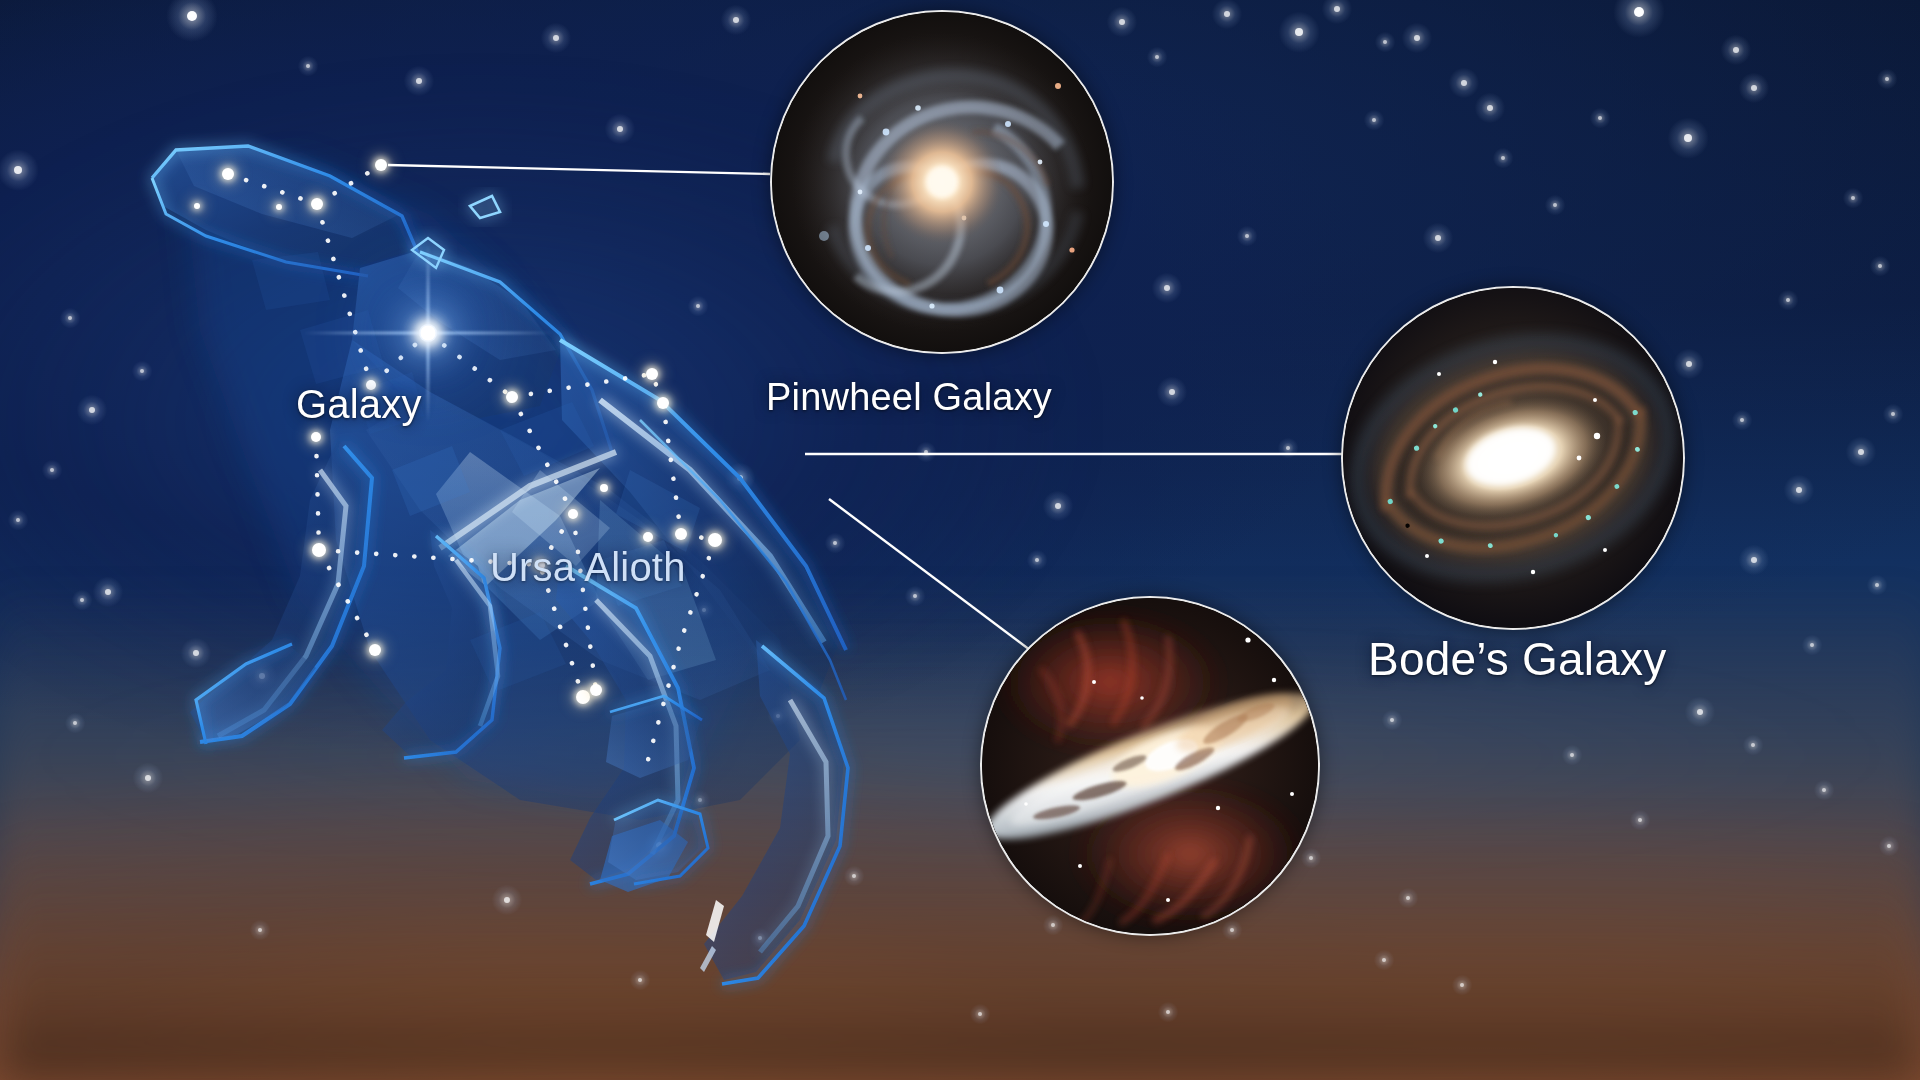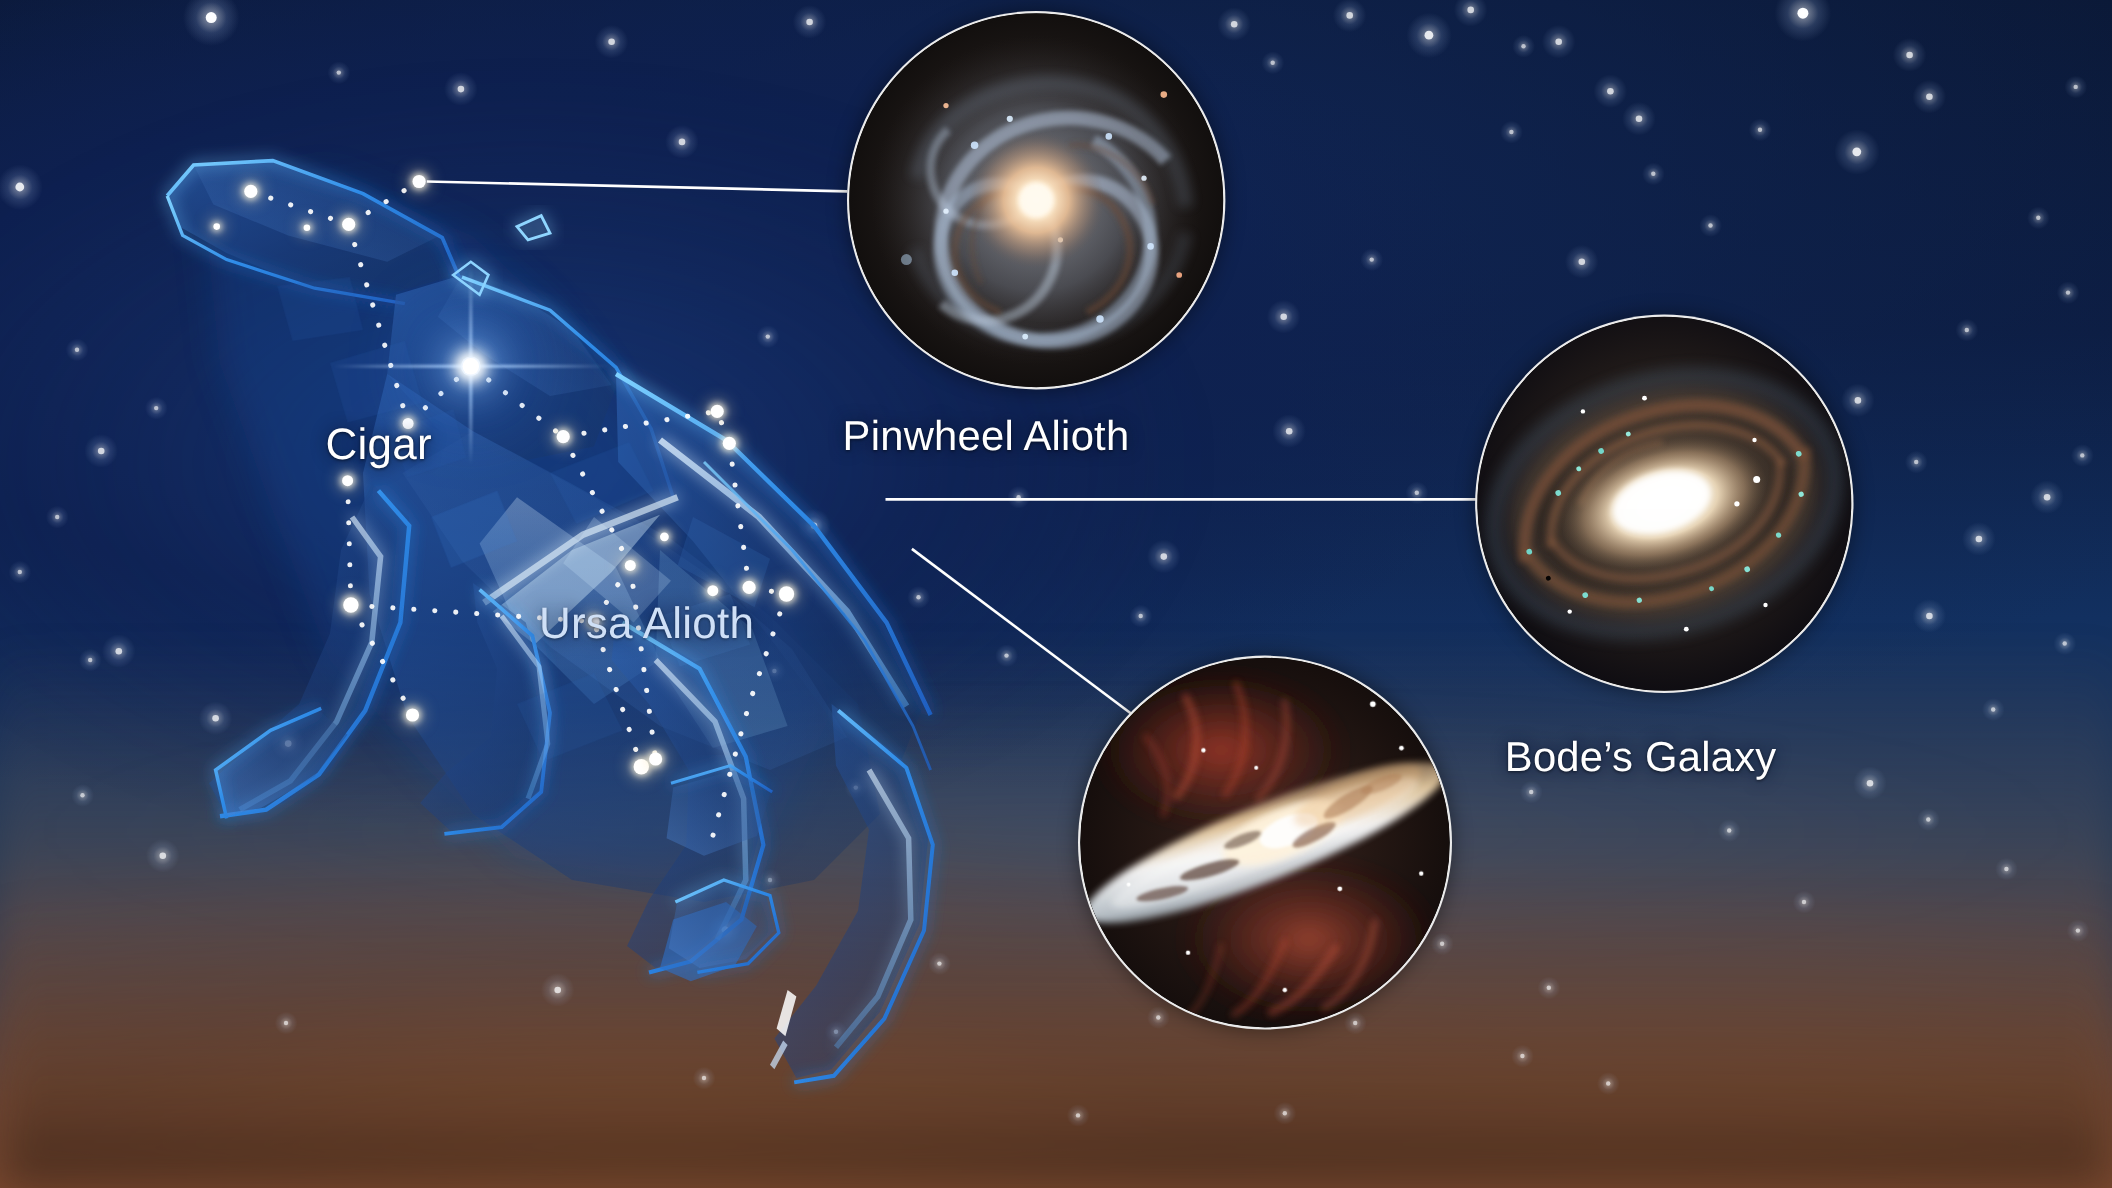--- a/index.html
+++ b/index.html
@@ -446,21 +446,21 @@
           <circle cx="300" cy="238" r="2.6" fill="#ffb28a"></circle>
           <circle cx="286" cy="74" r="3" fill="#ffbd92"></circle>
           <circle cx="88" cy="84" r="2.4" fill="#ffc49c"></circle>
         </g>
 
         <circle cx="170" cy="170" r="62" fill="url(#pwCore)"></circle>
         <circle cx="170" cy="170" r="16" fill="#fffaf0" opacity=".95" filter="url(#pwB)"></circle>
       </svg>
     </div>
   </div>
-  <div class="label label-white" style="left:766px;top:376px;font-size:38px;">Pinwheel Alioth</div>
+  <div class="label label-white" style="left:766px;top:376px;font-size:38px;">Pinwheel Galaxy</div>
 
   <div class="callout" style="left:1341px;top:286px;width:340px;height:340px;">
     <div class="inner">
       <svg viewBox="0 0 340 340" width="340" height="340">
         <defs>
           <radialGradient id="bdBg" cx="50%" cy="48%" r="52%">
             <stop offset="0%" stop-color="#3e3129"></stop>
             <stop offset="60%" stop-color="#241d1a"></stop>
             <stop offset="100%" stop-color="#0f0d12"></stop>
           </radialGradient>
@@ -527,21 +527,21 @@
           <circle cx="96" cy="86" r="2" fill="#ffffff"></circle>
           <circle cx="152" cy="74" r="2.2" fill="#ffffff"></circle>
           <circle cx="252" cy="112" r="2" fill="#ffffff"></circle>
           <circle cx="190" cy="284" r="2.2" fill="#ffffff"></circle>
           <circle cx="262" cy="262" r="2" fill="#ffffff"></circle>
           <circle cx="84" cy="268" r="2" fill="#ffffff"></circle>
         </g>
       </svg>
     </div>
   </div>
-  <div class="label label-white" style="left:1368px;top:668px;font-size:38px;text-align:center;">Bode’s Galaxy</div>
+  <div class="label label-white" style="left:1368px;top:632px;font-size:46px;text-align:center;">Bode’s Galaxy</div>
 
   <div class="callout" style="left:980px;top:596px;width:336px;height:336px;">
     <div class="inner">
       <svg viewBox="0 0 336 336" width="336" height="336">
         <defs>
           <radialGradient id="cgBg" cx="50%" cy="50%" r="55%">
             <stop offset="0%" stop-color="#3b2520"></stop>
             <stop offset="55%" stop-color="#241713"></stop>
             <stop offset="100%" stop-color="#120c0b"></stop>
           </radialGradient>
@@ -618,16 +618,16 @@
           <circle cx="236" cy="210" r="2.2" fill="#ffffff"></circle>
           <circle cx="98" cy="268" r="2" fill="#ffffff"></circle>
           <circle cx="186" cy="302" r="2" fill="#ffffff"></circle>
           <circle cx="44" cy="206" r="1.8" fill="#ffffff"></circle>
           <circle cx="310" cy="196" r="2" fill="#ffffff"></circle>
         </g>
       </svg>
     </div>
   </div>
 
-  <div class="label label-white" style="left:296px;top:382px;font-size:40px;">Cigar</div>
+  <div class="label label-white" style="left:296px;top:382px;font-size:40px;">Galaxy</div>
   <div class="label label-blue" style="left:490px;top:545px;font-size:40px;">Ursa Alioth</div>
 
 </div>
 
 </body></html>

